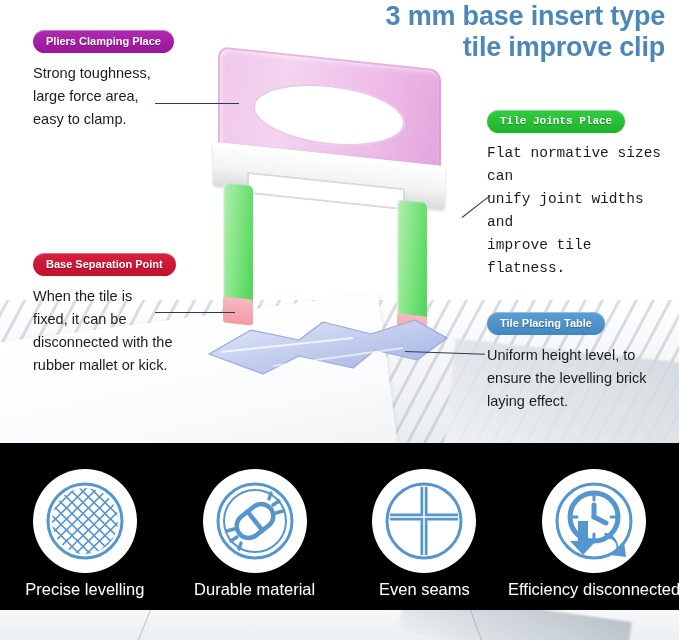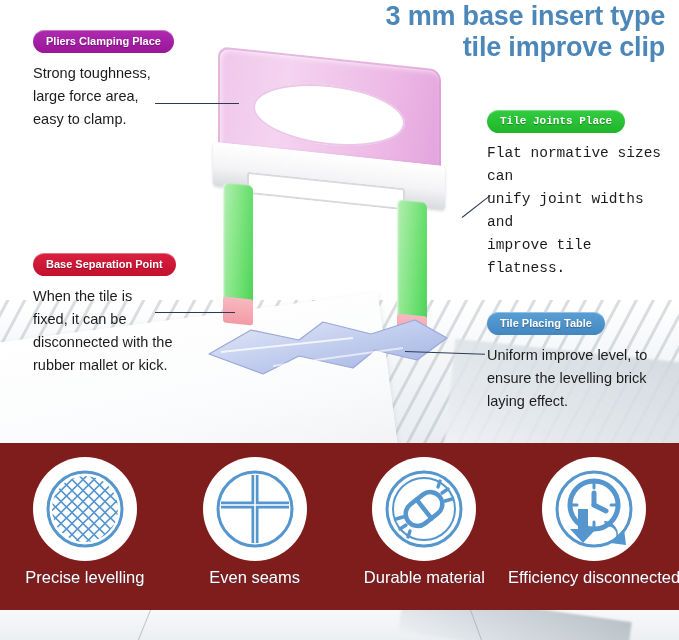--- a/index.html
+++ b/index.html
@@ -202,23 +202,23 @@
     left: -2px; top: 236px;
     width: 260px; height: 96px;
   }
   .base-plate svg { width: 100%; height: 100%; display: block; }
 
   
   .feature-bar {
     position: absolute;
     left: 0; top: 443px;
     width: 679px; height: 167px;
-    background: #7f1d1d;
+    background: #000000;
     display: flex;
-    align-items: flex-start;
+    align-items: center;
     justify-content: space-around;
     padding-top: 14px;
     box-sizing: border-box;
   }
   .feature {
     display: flex;
     flex-direction: column;
     align-items: center;
     width: 168px;
   }
@@ -300,21 +300,21 @@
   <div class="callout co-base">
     <span class="badge red">Base Separation Point</span>
     <div class="body-text">When the tile is
 fixed, it can be
 disconnected with the
 rubber mallet or kick.</div>
   </div>
 
   <div class="callout co-placing">
     <span class="badge blue">Tile Placing Table</span>
-    <div class="body-text">Uniform improve level, to
+    <div class="body-text">Uniform height level, to
 ensure the levelling  brick
 laying effect.</div>
   </div>
 
   <div class="feature-bar">
 
     <div class="feature">
       <div class="ring">
         <svg width="92" height="92" viewBox="0 0 92 92" xmlns="http://www.w3.org/2000/svg">
           <defs>
@@ -325,33 +325,20 @@
                 <circle cx="46" cy="46" r="33"></circle>
               </clipPath>
           </defs>
           <circle cx="46" cy="46" r="37" fill="none" stroke="#5596ce" stroke-width="3"></circle>
           <g clip-path="url(#latclip)">
               <rect x="8" y="8" width="76" height="76" fill="url(#lat)"></rect>
             </g>
         </svg>
       </div>
       <div class="flabel">Precise levelling</div>
-    </div>
-
-    <div class="feature">
-      <div class="ring">
-        <svg width="92" height="92" viewBox="0 0 92 92" xmlns="http://www.w3.org/2000/svg">
-          <circle cx="46" cy="46" r="37" fill="none" stroke="#5596ce" stroke-width="3"></circle>
-          <path d="M46,12 L46,80" stroke="#5596ce" stroke-width="7" stroke-linecap="butt"></path>
-          <path d="M12,42 L80,42" stroke="#5596ce" stroke-width="7" stroke-linecap="butt"></path>
-          <path d="M46,12 L46,80" stroke="#ffffff" stroke-width="1.6"></path>
-          <path d="M12,42 L80,42" stroke="#ffffff" stroke-width="1.6"></path>
-        </svg>
-      </div>
-      <div class="flabel">Even seams</div>
     </div>
 
     <div class="feature">
       <div class="ring">
         <svg width="92" height="92" viewBox="0 0 92 92" xmlns="http://www.w3.org/2000/svg">
           <circle cx="46" cy="46" r="37" fill="none" stroke="#5596ce" stroke-width="3"></circle>
           <circle cx="46" cy="46" r="31" fill="none" stroke="#5596ce" stroke-width="2"></circle>
           <g stroke="#5596ce" stroke-width="4.5" fill="none" stroke-linecap="round">
             <rect x="26" y="34" width="40" height="24" rx="12" transform="rotate(-38 46 46)"></rect>
             <path d="M46,34 L46,58" transform="rotate(-38 46 46)"></path>
@@ -366,20 +353,33 @@
           </g>
         </svg>
       </div>
       <div class="flabel">Durable material</div>
     </div>
 
     <div class="feature">
       <div class="ring">
         <svg width="92" height="92" viewBox="0 0 92 92" xmlns="http://www.w3.org/2000/svg">
           <circle cx="46" cy="46" r="37" fill="none" stroke="#5596ce" stroke-width="3"></circle>
+          <path d="M46,12 L46,80" stroke="#5596ce" stroke-width="7" stroke-linecap="butt"></path>
+          <path d="M12,42 L80,42" stroke="#5596ce" stroke-width="7" stroke-linecap="butt"></path>
+          <path d="M46,12 L46,80" stroke="#ffffff" stroke-width="1.6"></path>
+          <path d="M12,42 L80,42" stroke="#ffffff" stroke-width="1.6"></path>
+        </svg>
+      </div>
+      <div class="flabel">Even seams</div>
+    </div>
+
+    <div class="feature">
+      <div class="ring">
+        <svg width="92" height="92" viewBox="0 0 92 92" xmlns="http://www.w3.org/2000/svg">
+          <circle cx="46" cy="46" r="37" fill="none" stroke="#5596ce" stroke-width="3"></circle>
           <circle cx="46" cy="42" r="24" fill="none" stroke="#5596ce" stroke-width="5"></circle>
           <g stroke="#5596ce" stroke-width="3" stroke-linecap="round">
             <path d="M46,20 L46,25"></path>
               <path d="M68,42 L63,42"></path>
               <path d="M46,64 L46,59"></path>
               <path d="M24,42 L29,42"></path>
           </g>
           <path d="M46,42 L46,30" stroke="#5596ce" stroke-width="5" stroke-linecap="round"></path>
           <path d="M46,42 L58,48" stroke="#5596ce" stroke-width="5" stroke-linecap="round"></path>
           <path d="M30,46 L30,66 L22,66 L35,80 L48,66 L40,66 L40,46 Z" fill="#5596ce"></path>

